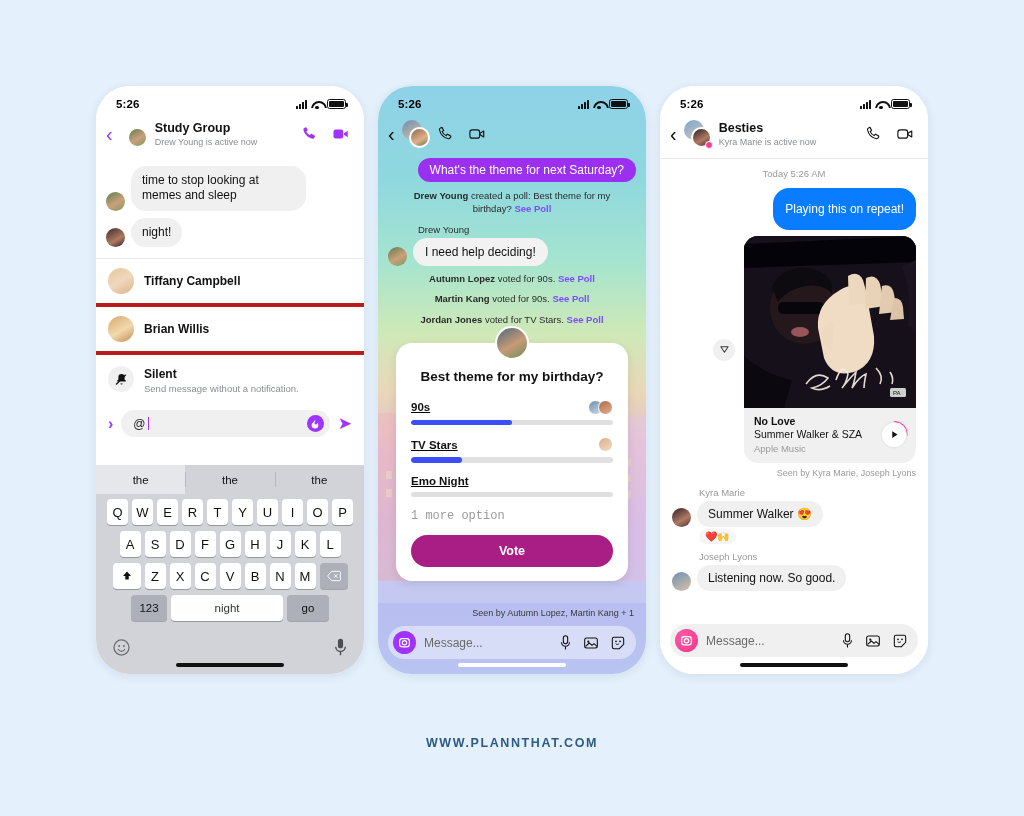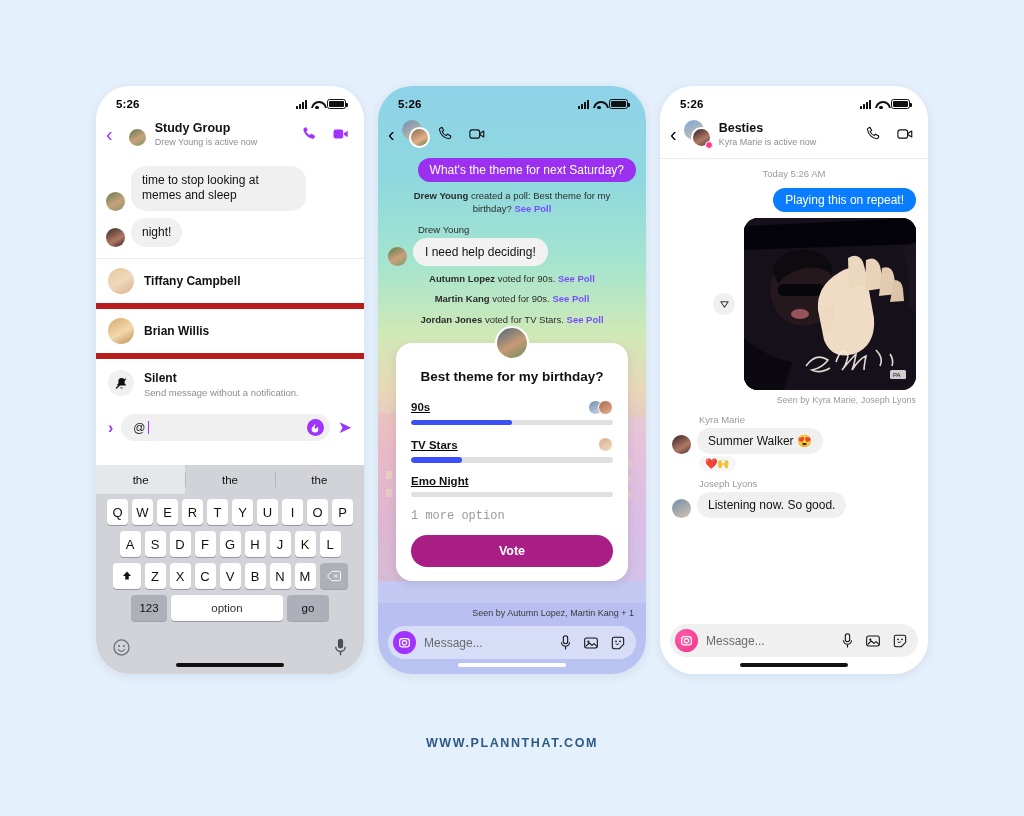--- a/index.html
+++ b/index.html
@@ -71,21 +71,21 @@
   .msg-row { display: flex; align-items: flex-end; gap: 6px; margin-bottom: 7px; }
   .msg-av { width: 19px; height: 19px; flex: 0 0 19px; border-radius: 50%; background-size: cover; background-position: center; }
   .bubble-in {
     background: #f0f0f0; color: #111; border-radius: 15px;
     padding: 7px 11px; font-size: 12px; line-height: 1.28; max-width: 175px;
   }
   .mention-list { border-top: 1px solid #ececec; }
   .mention-item {
     display: flex; align-items: center; gap: 10px;
     padding: 9px 12px 9px 12px; margin: 0 0 0 0;
-    border-bottom: 6px solid #b91c1c; cursor: pointer;
+    border-bottom: 4px solid #b91c1c; cursor: pointer;
   }
   .mention-item:last-child { border-bottom: none; }
   .mi-av { width: 26px; height: 26px; flex: 0 0 26px; border-radius: 50%; background-size: cover; background-position:center; }
   .mi-name { font-size: 12px; font-weight: bold; color: #111; }
   .mi-sub { font-size: 9.5px; color: #8a8d91; margin-top: 1px; }
   .silent-ic {
     width: 26px; height: 26px; flex:0 0 26px; border-radius: 50%; background: #f0f0f0;
     display:flex; align-items:center; justify-content:center;
   }
   .p1-input {
@@ -180,21 +180,21 @@
   .cam.pink { background: radial-gradient(circle at 35% 35%, #ff5ca8, #f0338a); }
   .msg-ph { flex:1 1 auto; font-size:12px; color:#6a6a6a; }
   .bar-icons { display:flex; align-items:center; gap:11px; }
 
   
   #phone3 .screen { background:#fff; }
   .hdr-div { height:1px; background:#ececec; }
   .p3-body { flex: 1 1 auto; padding: 9px 12px 0 12px; position: relative; }
   .daystamp { font-size:9.5px; color:#9a9a9a; text-align:center; margin-bottom:9px; }
   .bubble-out-blue {
-    background:#0a7cff;color:#fff;border-radius:16px;padding:5px 12px;font-size:12px;
+    background:#0a7cff;color:#fff;border-radius:16px;padding:14px 12px;font-size:12px;
     width:max-content; margin-left:auto; margin-bottom:6px;
   }
   .music-wrap { display:flex; align-items:center; justify-content:flex-end; gap:9px; }
   .reply-btn {
     width:22px;height:22px;flex:0 0 22px;border-radius:50%;background:#f0f0f0;
     display:flex;align-items:center;justify-content:center; cursor:pointer;
   }
   .music-card { width: 172px; background:#f0f0f0; border-radius:14px; overflow:hidden; }
   .art { height: 172px; position: relative; background:#120d12; overflow:hidden; }
   .music-meta { padding: 7px 10px 9px 10px; display:flex; align-items:center; gap:6px; }
@@ -366,21 +366,21 @@
               </span>
             <span class="key wide gray">
               <svg width="14" height="12" viewBox="0 0 24 20">
                   <path d="M8 2h13a2 2 0 0 1 2 2v12a2 2 0 0 1-2 2H8L1 10z" fill="none" stroke="#fff" stroke-width="1.6"></path>
                   <path d="M12 7l6 6M18 7l-6 6" stroke="#fff" stroke-width="1.6"></path>
                 </svg>
             </span>
           </div>
           <div class="kb-row">
             <span class="key num gray">123</span>
-            <span class="key space">option</span>
+            <span class="key space">night</span>
             <span class="key go gray">go</span>
           </div>
         </div>
         <div class="kb-bottom">
           <svg width="19" height="19" viewBox="0 0 24 24">
               <circle cx="12" cy="12" r="9.5" fill="none" stroke="#6b6e74" stroke-width="1.6"></circle>
               <circle cx="9" cy="10" r="1.3" fill="#6b6e74"></circle>
               <circle cx="15" cy="10" r="1.3" fill="#6b6e74"></circle>
               <path d="M8 14.5c1 1.6 2.4 2.3 4 2.3s3-.7 4-2.3" fill="none" stroke="#6b6e74" stroke-width="1.6" stroke-linecap="round"></path>
             </svg>
@@ -635,20 +635,32 @@
                 <g stroke="#f4ece2" stroke-width="1.6" fill="none" opacity=".92">
                   <path d="M62 148 q10-14 22-6 -6 8 -16 10 8 4 18-2"></path>
                   <path d="M92 144 q6-18 12-6 -2 10 -6 14 8-10 14-16 -2 12 -4 16 8-12 14-14 -2 10 -2 14"></path>
                   <path d="M132 132 q8 8 4 16"></path>
                   <path d="M146 136 q4 6 2 12"></path>
                 </g>
                 <rect x="146" y="152" width="16" height="9" rx="1.5" fill="#cfcfcf"></rect>
                 <text x="149" y="159" font-size="6" fill="#111" font-family="Liberation Sans, sans-serif">PA</text>
               </svg>
             </div>
+            <div class="music-meta">
+              <div class="mm-text">
+                <div class="mm-title">No Love</div>
+                <div class="mm-artist">Summer Walker &amp; SZA</div>
+                <div class="mm-src">Apple Music</div>
+              </div>
+              <span class="playbtn">
+                <svg width="9" height="9" viewBox="0 0 12 12">
+                    <path d="M3 1.5l7 4.5-7 4.5z" fill="#111"></path>
+                  </svg>
+              </span>
+            </div>
           </div>
         </div>
 
         <div class="seen3">Seen by Kyra Marie, Joseph Lyons</div>
 
         <div class="p3-name">Kyra Marie</div>
         <div class="p3-row">
           <span class="msg-av" style="background:linear-gradient(150deg,#2e2026,#b07a63 60%,#4a3038)"></span>
           <div class="bubble3">Summer Walker 😍</div>
         </div>

